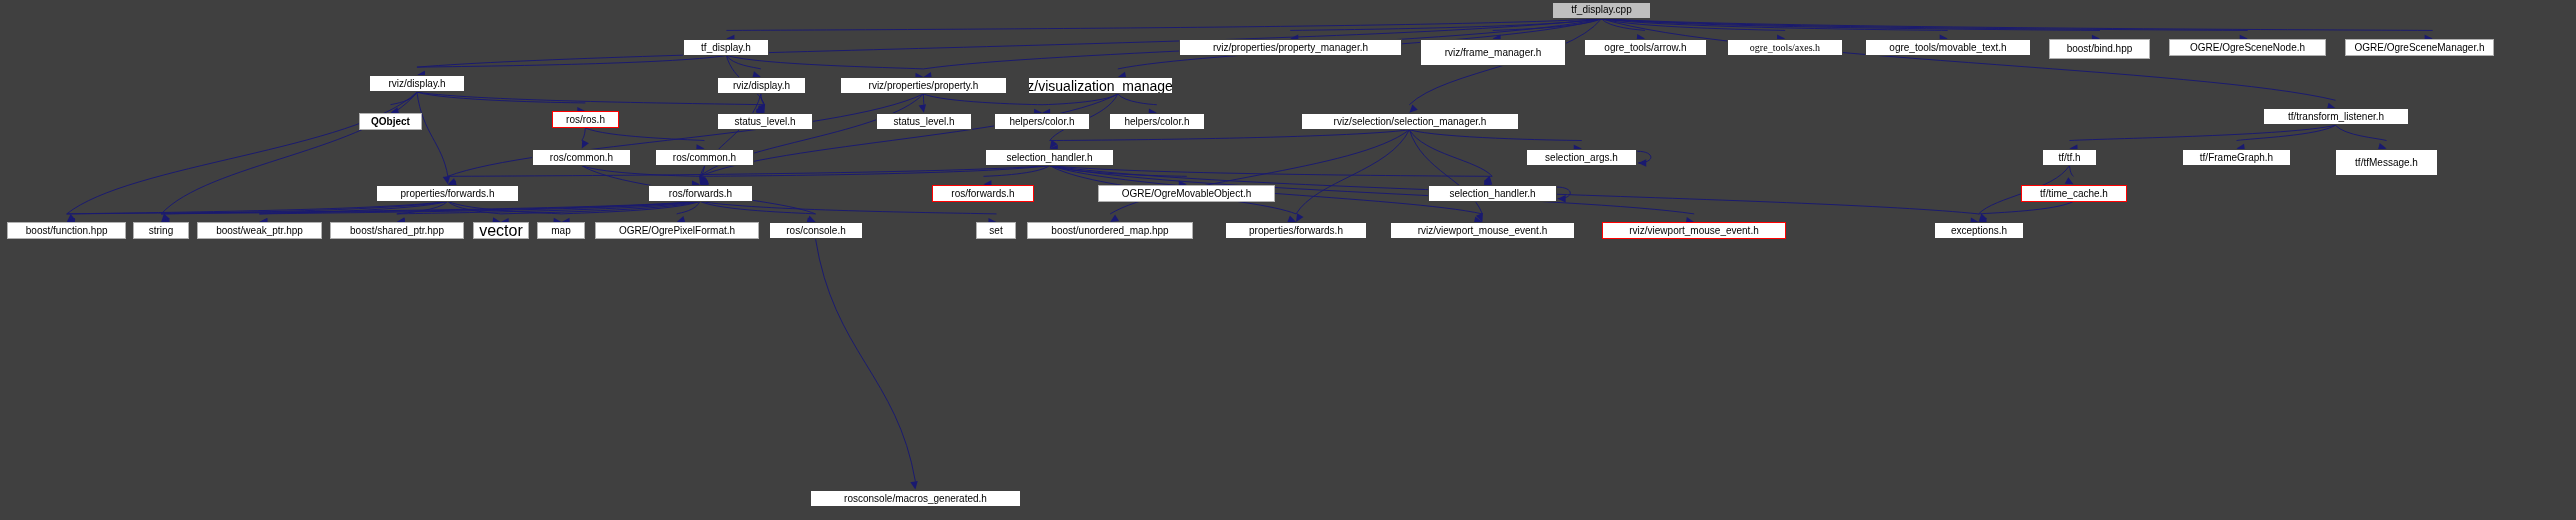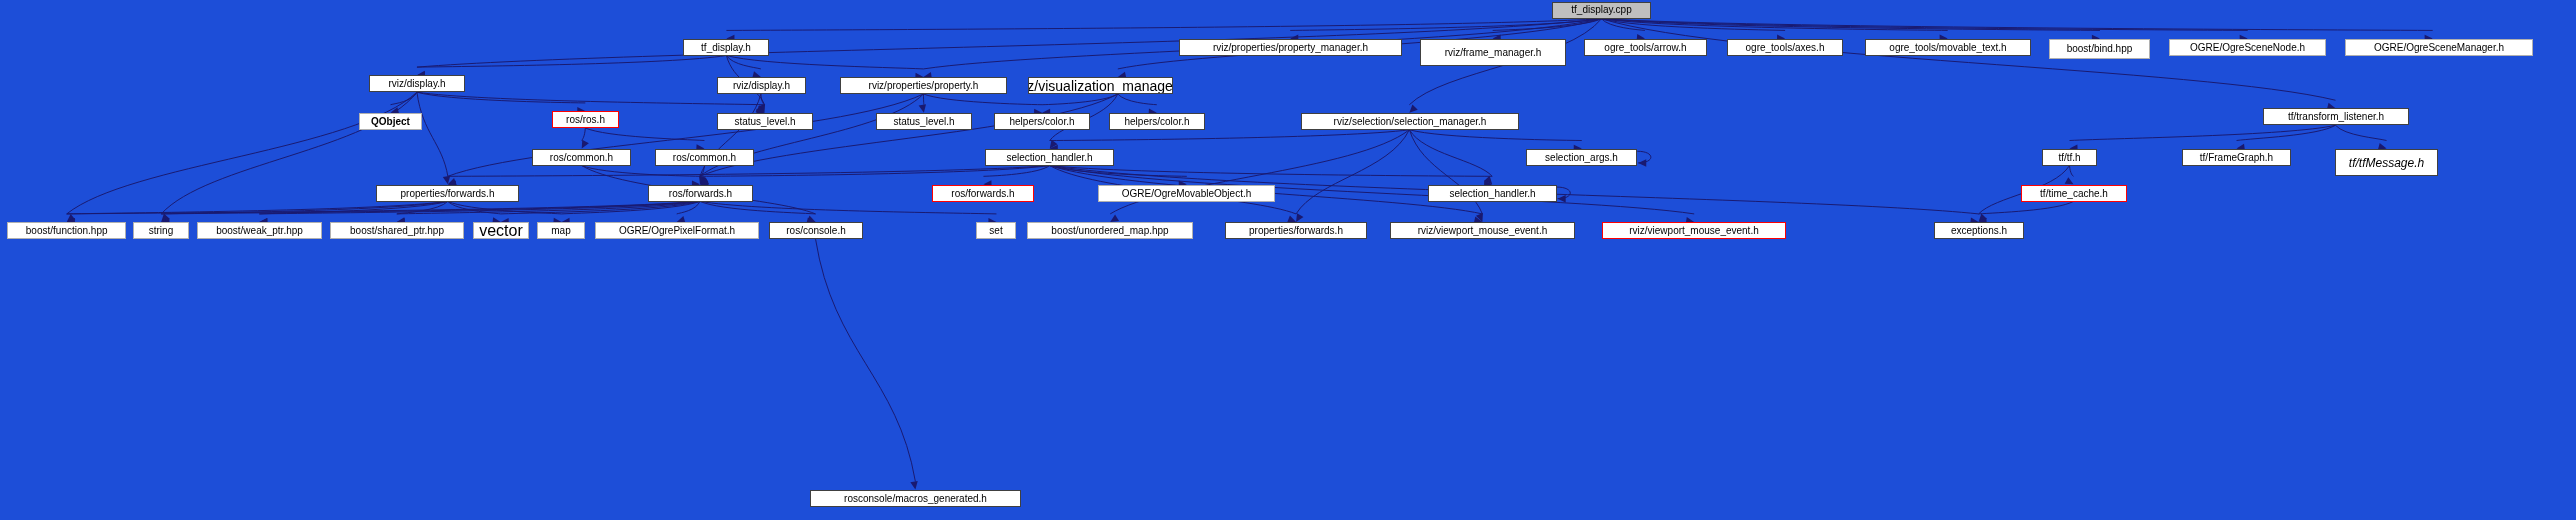--- a/index.html
+++ b/index.html
@@ -1,17 +1,17 @@
 <!DOCTYPE html>
 <html style="font-size:14.3px"><head>
 <meta charset="utf-8">
 <style>
   html,body{margin:0;padding:0;background:#ffffff;}
   body{width:2576px;height:520px;overflow:hidden;font-family:"Liberation Sans",sans-serif;}
-  #graph{position:relative;width:2576px;height:520px;background:#1d4ed8;}
+  #graph{position:relative;width:2576px;height:520px;background:#404040;}
   svg{position:absolute;left:0;top:0;width:2576px;height:520px;}
   .nodebox{
     position:absolute;
     box-sizing:border-box;
     display:flex;align-items:center;justify-content:center;
     background:#ffffff;
     font-family:"Liberation Sans",sans-serif;
     white-space:nowrap;
     line-height:1;
     overflow:hidden;
@@ -194,33 +194,33 @@
       </div>
       <div class="nodebox b-norm" style="left: 1179px; top: 39px; width: 223px; height: 17px; font-size: 10px;">
         <span>rviz/properties/property_manager.h</span>
       </div>
       <div class="nodebox b-norm" style="left: 1420px; top: 39px; width: 146px; height: 27px; font-size: 10px;">
         <span>rviz/frame_manager.h</span>
       </div>
       <div class="nodebox b-norm" style="left: 1584px; top: 39px; width: 123px; height: 17px; font-size: 10px;">
         <span>ogre_tools/arrow.h</span>
       </div>
-      <div class="nodebox b-norm" style="left: 1727px; top: 39px; width: 116px; height: 17px; font-size: 10px;">
+      <div class="nodebox b-norm" style="left: 1727px; top: 39px; width: 116px; height: 17px; font-size: 10px; font-family: Liberation Serif, serif;">
         <span>ogre_tools/axes.h</span>
       </div>
       <div class="nodebox b-norm" style="left: 1865px; top: 39px; width: 166px; height: 17px; font-size: 10px;">
         <span>ogre_tools/movable_text.h</span>
       </div>
       <div class="nodebox b-grey" style="left: 2049px; top: 39px; width: 101px; height: 20px; font-size: 10px;">
         <span>boost/bind.hpp</span>
       </div>
       <div class="nodebox b-grey" style="left: 2169px; top: 39px; width: 157px; height: 17px; font-size: 10px;">
         <span>OGRE/OgreSceneNode.h</span>
       </div>
-      <div class="nodebox b-grey" style="left: 2345px; top: 39px; width: 188px; height: 17px; font-size: 10px;">
+      <div class="nodebox b-grey" style="left: 2345px; top: 39px; width: 149px; height: 17px; font-size: 10px;">
         <span>OGRE/OgreSceneManager.h</span>
       </div>
       <div class="nodebox b-norm" style="left: 369px; top: 75px; width: 96px; height: 17px; font-size: 10px;">
         <span>rviz/display.h</span>
       </div>
       <div class="nodebox b-norm" style="left: 717px; top: 77px; width: 89px; height: 17px; font-size: 10px;">
         <span>rviz/display.h</span>
       </div>
       <div class="nodebox b-norm" style="left: 840px; top: 77px; width: 167px; height: 17px; font-size: 10px;">
         <span>rviz/properties/property.h</span>
@@ -251,21 +251,21 @@
       </div>
       <div class="nodebox b-norm" style="left: 1301px; top: 113px; width: 218px; height: 17px; font-size: 10px;">
         <span>rviz/selection/selection_manager.h</span>
       </div>
       <div class="nodebox b-norm" style="left: 2042px; top: 149px; width: 55px; height: 17px; font-size: 10px;">
         <span>tf/tf.h</span>
       </div>
       <div class="nodebox b-norm" style="left: 2182px; top: 149px; width: 109px; height: 17px; font-size: 10px;">
         <span>tf/FrameGraph.h</span>
       </div>
-      <div class="nodebox b-norm" style="left: 2335px; top: 149px; width: 103px; height: 27px; font-size: 12px; font-style: italic;">
+      <div class="nodebox b-norm" style="left: 2335px; top: 149px; width: 103px; height: 27px; font-size: 10px;">
         <span>tf/tfMessage.h</span>
       </div>
       <div class="nodebox b-norm" style="left: 532px; top: 149px; width: 99px; height: 17px; font-size: 10px;">
         <span>ros/common.h</span>
       </div>
       <div class="nodebox b-norm" style="left: 655px; top: 149px; width: 99px; height: 17px; font-size: 10px;">
         <span>ros/common.h</span>
       </div>
       <div class="nodebox b-thick" style="left: 985px; top: 149px; width: 129px; height: 17px; font-size: 10px;">
         <span>selection_handler.h</span>

